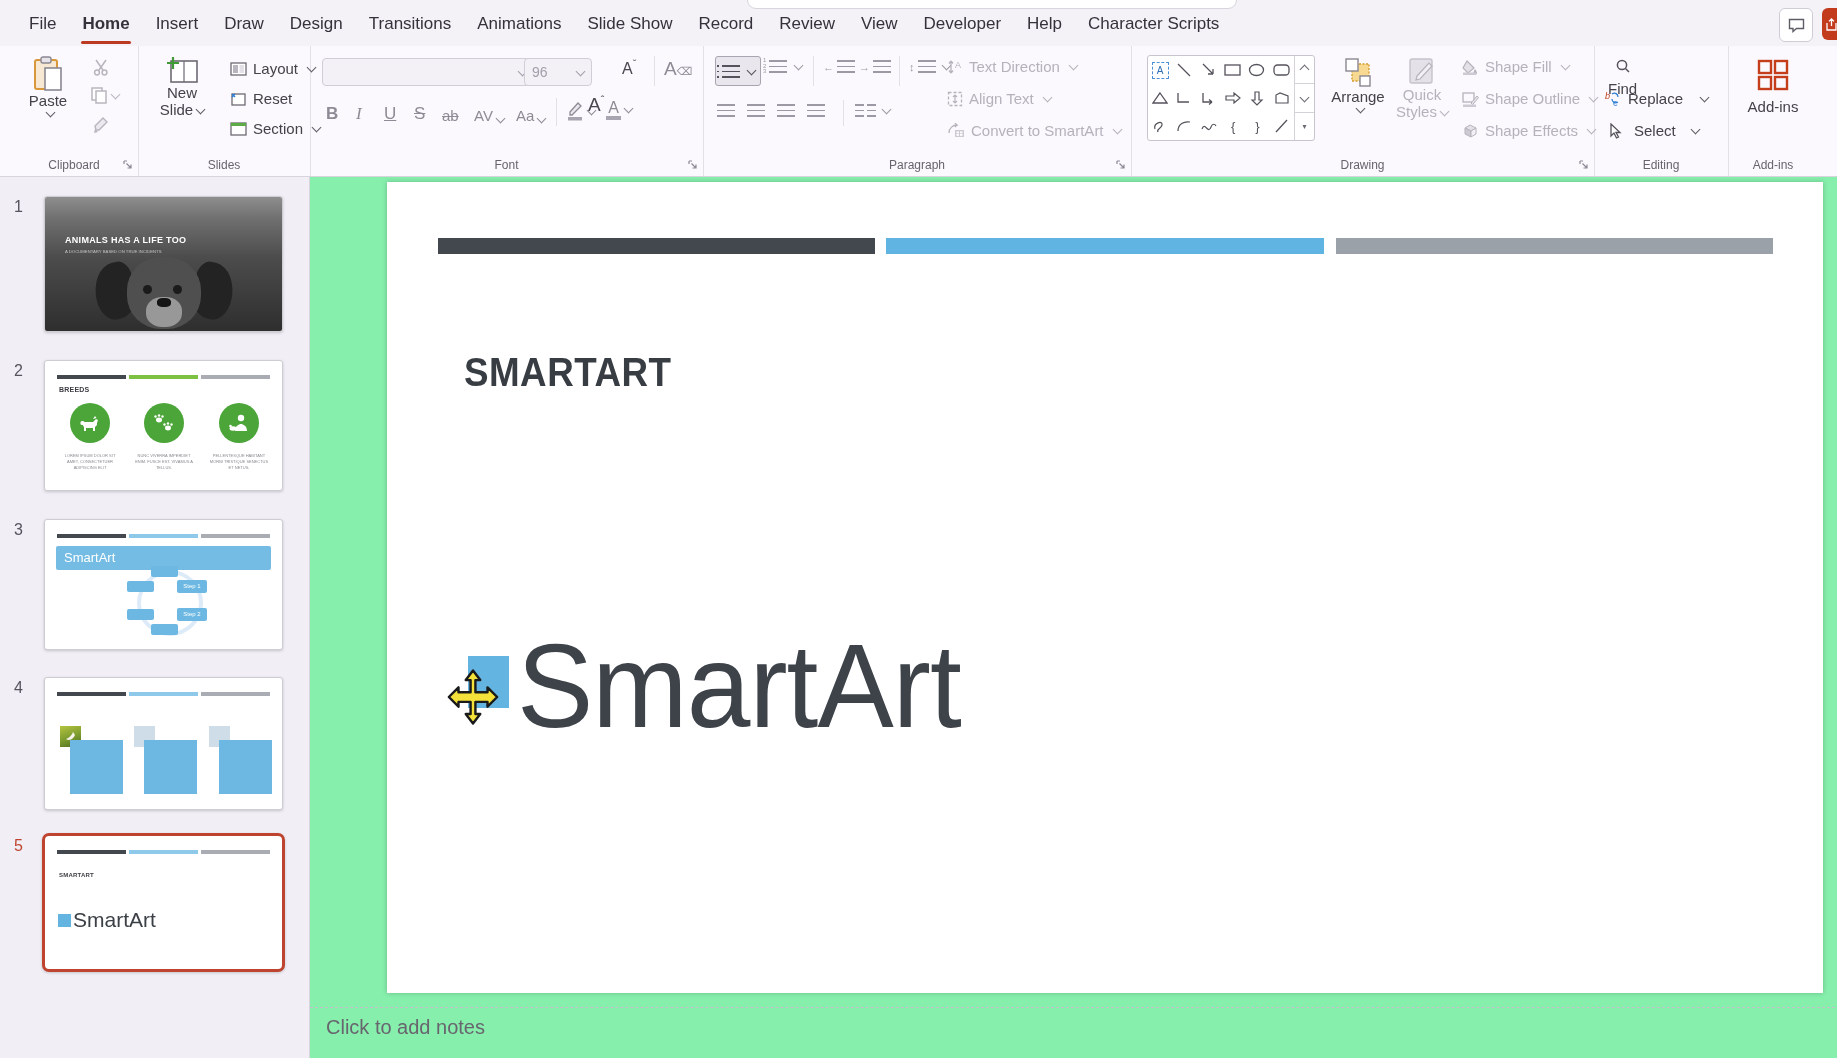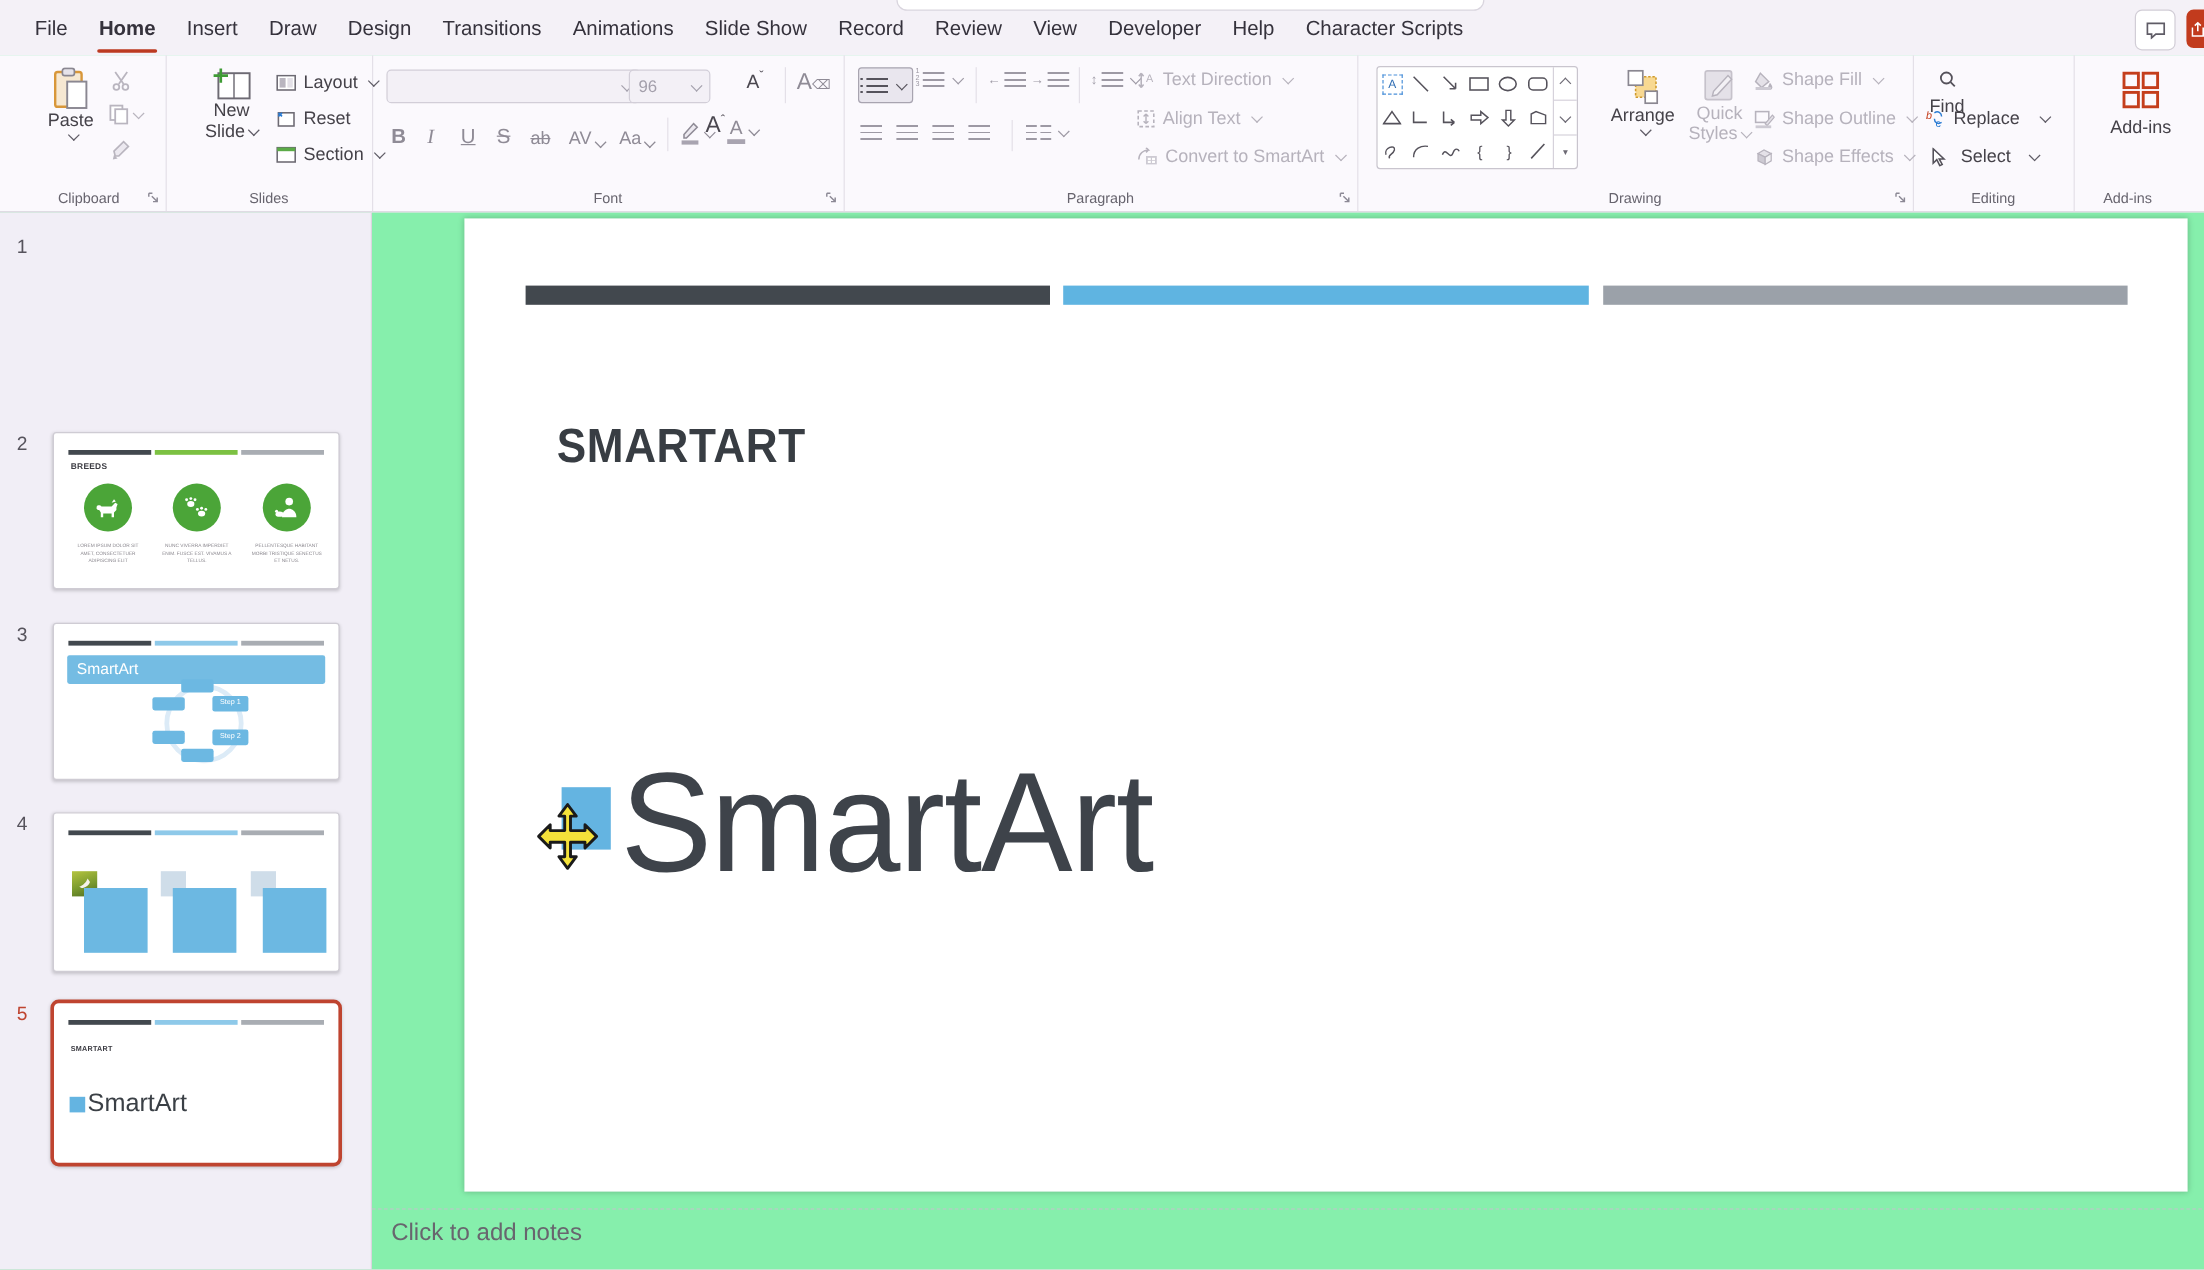--- a/index.html
+++ b/index.html
@@ -15,21 +15,21 @@
   .share-sliver{position:absolute;left:1822px;top:8px;width:15px;height:32px;background:#c23b1d;border-radius:6px 0 0 6px;display:flex;align-items:center;padding-left:4px;}
   
   .ribbon{position:absolute;top:46px;left:0;right:0;height:130px;background:#fbf9fd;border-bottom:1px solid #d8d4dd;z-index:20;}
   .group{position:absolute;top:0;height:130px;border-right:1px solid #e4e0e8;}
   .group-label{position:absolute;bottom:4px;left:0;width:100%;text-align:center;font-size:12px;color:#67646e;}
   .launcher{position:absolute;right:5px;bottom:6px;}
   .lbl{font-size:15px;color:#454249;}
   .dis{color:#b6b2bc !important;}
   .chv{display:inline-block;width:6px;height:6px;border-right:1.4px solid currentColor;border-bottom:1.4px solid currentColor;transform:rotate(45deg);margin-left:4px;margin-bottom:2px;}
   .chv.down-solo{margin:0;}
-  .bigbtn{position:absolute;display:flex;flex-direction:column;align-items:center;color:#454249;margin-left:11px;}
+  .bigbtn{position:absolute;display:flex;flex-direction:column;align-items:center;color:#454249;}
   .rowbtn{position:absolute;display:flex;align-items:center;gap:6px;color:#454249;font-size:15px;white-space:nowrap;}
   .vsep{position:absolute;top:14px;width:1px;height:60px;background:#e4e0e8;}
   .ff-box{position:absolute;height:26px;background:#f3f0f6;border:1px solid #d2ced8;border-radius:4px;display:flex;align-items:center;justify-content:space-between;padding:0 7px;color:#a39fab;font-size:14px;}
   .fmt-letter{position:absolute;top:54px;font-size:17px;color:#8f8b96;display:flex;align-items:flex-end;height:24px;}
   .toggle-on{background:#e9e6ee;border:1px solid #a8a4b0;border-radius:3px;}
   
   .lines{width:18px;height:13px;background:repeating-linear-gradient(#9d99a4 0 1.6px,transparent 1.6px 5.6px);}
   .lines.dark{background:repeating-linear-gradient(#55525b 0 1.6px,transparent 1.6px 5.6px);}
   
   .gallery{position:absolute;left:16px;top:9px;width:166px;height:84px;background:#fff;border:1px solid #c9c5ce;border-radius:3px;display:flex;}
@@ -502,20 +502,33 @@
         </svg>
         <span class="lbl" style="margin-top:6px;">Add-ins</span>
       </div>
       <div class="group-label">Add-ins</div>
     </div>
   </div>
 
   <div class="thumb-panel"></div>
 
   <span class="slide-num" style="top:198px;">1</span>
+  <div class="thumb" style="top:196px;height:134px;">
+    <div class="dogbg">
+      <div class="ear" style="left:50px;top:66px;width:40px;height:56px;border-radius:60% 30% 50% 40%;transform:rotate(-14deg);"></div>
+      <div class="ear" style="left:148px;top:66px;width:40px;height:56px;border-radius:30% 60% 40% 50%;transform:rotate(14deg);"></div>
+      <div class="dhead" style="left:82px;top:60px;width:74px;height:72px;border-radius:46%;"></div>
+      <div class="deye" style="left:98px;top:88px;width:9px;height:9px;"></div>
+      <div class="deye" style="left:128px;top:88px;width:9px;height:9px;"></div>
+      <div class="dmuzzle" style="left:101px;top:100px;width:36px;height:30px;border-radius:45%;"></div>
+      <div class="dnose" style="left:112px;top:101px;width:14px;height:9px;border-radius:40%;"></div>
+    </div>
+    <div style="position:absolute;left:20px;top:38px;font-size:9px;font-weight:700;color:#fff;letter-spacing:.3px;">ANIMALS HAS A LIFE TOO</div>
+    <div style="position:absolute;left:20px;top:51px;font-size:5px;transform:scale(.85);transform-origin:left;color:#c2c2c2;">A DOCUMENTARY BASED ON TRUE INCIDENTS</div>
+  </div>
 
   <span class="slide-num" style="top:362px;">2</span>
   <div class="thumb" style="top:360px;height:129px;">
     <div class="tbars">
         <div style="background:#42484e;"></div>
         <div style="background:#7cc142;"></div>
         <div style="background:#a9adb3;"></div>
       </div>
     <div class="tiny-title" style="top:25px;">BREEDS</div>
     <div class="gcircle" style="left:25px;top:42px;">

